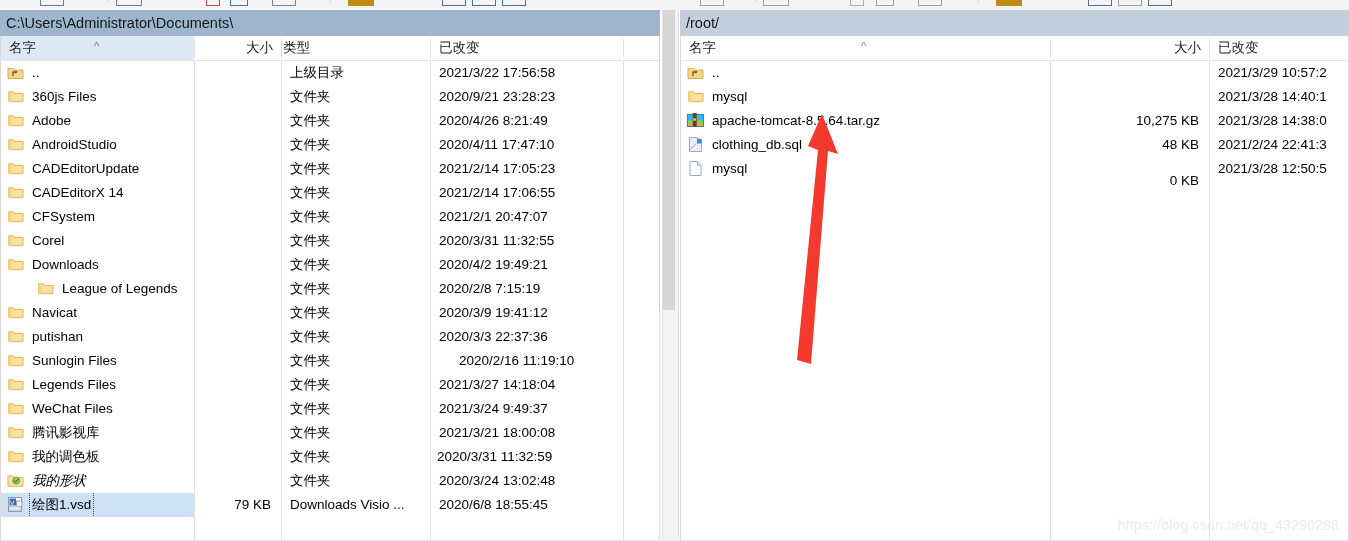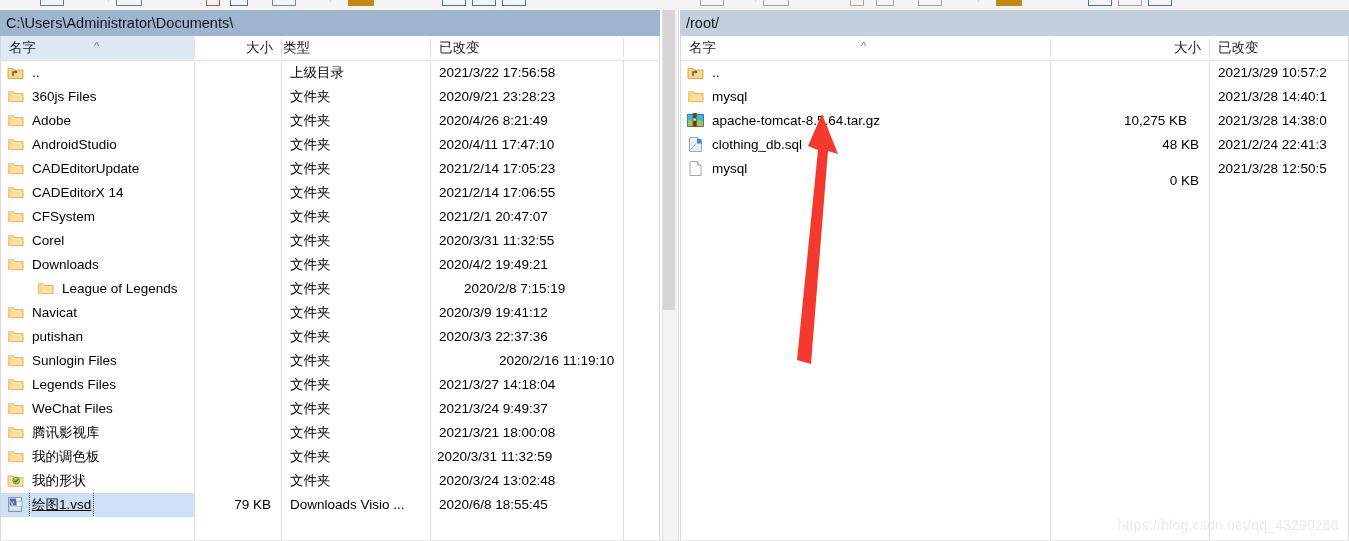--- a/index.html
+++ b/index.html
@@ -43,21 +43,21 @@
   .vsep{position:absolute;top:3px;width:1px;height:18px;background:#e0e0e0;}
 
   
   .rows{position:absolute;left:0;right:0;top:25px;bottom:0;overflow:hidden;}
   .row{position:relative;height:24px;line-height:24px;white-space:nowrap;}
   .row.sel .c-name{background:#cde0f4;}
   .row .cell{position:absolute;top:0;height:24px;overflow:hidden;
     text-overflow:clip;white-space:nowrap;font-size:13.5px;}
   .c-name{left:0;padding-left:6px;box-sizing:border-box;}
   .c-name .nm{display:inline-block;vertical-align:top;padding:0 2px;}
-  .row.sel .c-name .nm{outline:1px dotted #4a4a4a;outline-offset:0;text-decoration:underline;}
+  .row.sel .c-name .nm{outline:1px dotted #4a4a4a;outline-offset:0;}
   .c-size{text-align:right;}
   .c-type{}
   .c-date{}
 
   
   .ico{display:inline-block;width:17px;height:17px;vertical-align:-4px;
     margin-right:6px;position:relative;}
   .ico svg{display:block;}
   .gap-scroll{position:absolute;left:660px;top:10px;width:20px;height:531px;background:#ffffff;}
   .gap-scroll .track{position:absolute;left:2px;top:0;width:15px;height:531px;background:#f4f4f4;
@@ -209,21 +209,21 @@
             <div class="cell c-type" style="left: 281px; width: 148px; padding-left: 8px; box-sizing: border-box;">文件夹</div>
             <div class="cell c-date" style="left: 430px; width: 192px; padding-left: 8px; box-sizing: border-box;">2020/4/2  19:49:21</div>
           </div>
           <div class="row">
             <div class="cell c-name" style="left: 0px; width: 193px; padding-left: 36px;"><span class="ico"><svg width="17" height="17" viewBox="0 0 17 17">
                   <path d="M1.5 3.8h5l1.2 1.7H16v8.2H1.5z" fill="#fbe0a0" stroke="#e0b55c" stroke-width="1"></path>
                   <path d="M1.5 3.8h3.3v10H1.5z" fill="#f7d68c"></path>
                 </svg></span><span class="nm">League of Legends</span></div>
             <div class="cell c-size" style="left: 194px; width: 86px; padding-right: 10px; box-sizing: border-box;"></div>
             <div class="cell c-type" style="left: 281px; width: 148px; padding-left: 8px; box-sizing: border-box;">文件夹</div>
-            <div class="cell c-date" style="left: 430px; width: 192px; padding-left: 8px; box-sizing: border-box; margin-left: 25px;">2020/2/8  7:15:19</div>
+            <div class="cell c-date" style="left: 430px; width: 192px; padding-left: 8px; box-sizing: border-box;">2020/2/8  7:15:19</div>
           </div>
           <div class="row">
             <div class="cell c-name" style="left: 0px; width: 193px;"><span class="ico"><svg width="17" height="17" viewBox="0 0 17 17">
                   <path d="M1.5 3.8h5l1.2 1.7H16v8.2H1.5z" fill="#fbe0a0" stroke="#e0b55c" stroke-width="1"></path>
                   <path d="M1.5 3.8h3.3v10H1.5z" fill="#f7d68c"></path>
                 </svg></span><span class="nm">Navicat</span></div>
             <div class="cell c-size" style="left: 194px; width: 86px; padding-right: 10px; box-sizing: border-box;"></div>
             <div class="cell c-type" style="left: 281px; width: 148px; padding-left: 8px; box-sizing: border-box;">文件夹</div>
             <div class="cell c-date" style="left: 430px; width: 192px; padding-left: 8px; box-sizing: border-box;">2020/3/9  19:41:12</div>
           </div>
@@ -236,21 +236,21 @@
             <div class="cell c-type" style="left: 281px; width: 148px; padding-left: 8px; box-sizing: border-box;">文件夹</div>
             <div class="cell c-date" style="left: 430px; width: 192px; padding-left: 8px; box-sizing: border-box;">2020/3/3  22:37:36</div>
           </div>
           <div class="row">
             <div class="cell c-name" style="left: 0px; width: 193px;"><span class="ico"><svg width="17" height="17" viewBox="0 0 17 17">
                   <path d="M1.5 3.8h5l1.2 1.7H16v8.2H1.5z" fill="#fbe0a0" stroke="#e0b55c" stroke-width="1"></path>
                   <path d="M1.5 3.8h3.3v10H1.5z" fill="#f7d68c"></path>
                 </svg></span><span class="nm">Sunlogin Files</span></div>
             <div class="cell c-size" style="left: 194px; width: 86px; padding-right: 10px; box-sizing: border-box;"></div>
             <div class="cell c-type" style="left: 281px; width: 148px; padding-left: 8px; box-sizing: border-box;">文件夹</div>
-            <div class="cell c-date" style="left: 450px; width: 192px; padding-left: 8px; box-sizing: border-box; margin-left: 40px;">2020/2/16  11:19:10</div>
+            <div class="cell c-date" style="left: 410px; width: 192px; padding-left: 8px; box-sizing: border-box; margin-left: 40px;">2020/2/16  11:19:10</div>
           </div>
           <div class="row">
             <div class="cell c-name" style="left: 0px; width: 193px;"><span class="ico"><svg width="17" height="17" viewBox="0 0 17 17">
                   <path d="M1.5 3.8h5l1.2 1.7H16v8.2H1.5z" fill="#fbe0a0" stroke="#e0b55c" stroke-width="1"></path>
                   <path d="M1.5 3.8h3.3v10H1.5z" fill="#f7d68c"></path>
                 </svg></span><span class="nm">Legends Files</span></div>
             <div class="cell c-size" style="left: 194px; width: 86px; padding-right: 10px; box-sizing: border-box;"></div>
             <div class="cell c-type" style="left: 281px; width: 148px; padding-left: 8px; box-sizing: border-box;">文件夹</div>
             <div class="cell c-date" style="left: 430px; width: 192px; padding-left: 8px; box-sizing: border-box;">2021/3/27  14:18:04</div>
           </div>
@@ -275,21 +275,21 @@
           <div class="row">
             <div class="cell c-name" style="left: 0px; width: 193px;"><span class="ico"><svg width="17" height="17" viewBox="0 0 17 17">
                   <path d="M1.5 3.8h5l1.2 1.7H16v8.2H1.5z" fill="#fbe0a0" stroke="#e0b55c" stroke-width="1"></path>
                   <path d="M1.5 3.8h3.3v10H1.5z" fill="#f7d68c"></path>
                 </svg></span><span class="nm">我的调色板</span></div>
             <div class="cell c-size" style="left: 194px; width: 86px; padding-right: 10px; box-sizing: border-box;"></div>
             <div class="cell c-type" style="left: 281px; width: 148px; padding-left: 8px; box-sizing: border-box;">文件夹</div>
             <div class="cell c-date" style="left: 428px; width: 192px; padding-left: 8px; box-sizing: border-box;">2020/3/31  11:32:59</div>
           </div>
           <div class="row">
-            <div class="cell c-name" style="left: 0px; width: 193px;"><span class="ico"><svg width="17" height="17" viewBox="0 0 17 17">
+            <div class="cell c-name" style="left: 0px; width: 193px; font-style: italic;"><span class="ico"><svg width="17" height="17" viewBox="0 0 17 17">
                   <path d="M1 4h5.2l1.2 1.6H16v8.6H1z" fill="#fbe0a0" stroke="#e0b55c" stroke-width="1"></path>
                   <circle cx="9.2" cy="8.6" r="3.4" fill="#9ed36a" stroke="#5d9b2e" stroke-width="1"></circle>
                   <path d="M7.4 8.6l1.4 1.4 2.6-2.8" fill="none" stroke="#3c6e14" stroke-width="1.2"></path>
                 </svg></span><span class="nm">我的形状</span></div>
             <div class="cell c-size" style="left: 194px; width: 86px; padding-right: 10px; box-sizing: border-box;"></div>
             <div class="cell c-type" style="left: 281px; width: 148px; padding-left: 8px; box-sizing: border-box;">文件夹</div>
             <div class="cell c-date" style="left: 430px; width: 192px; padding-left: 8px; box-sizing: border-box;">2020/3/24  13:02:48</div>
           </div>
           <div class="row sel">
             <div class="cell c-name" style="left: 0px; width: 193px;"><span class="ico"><svg width="17" height="17" viewBox="0 0 17 17">
@@ -356,21 +356,21 @@
           <div class="row">
             <div class="cell c-name" style="left: 0px; width: 369px;"><span class="ico"><svg width="17" height="17" viewBox="0 0 17 17">
                   <rect x="0.5" y="2.5" width="16" height="12" fill="#35b7ef"></rect>
                   <rect x="0.5" y="8.5" width="16" height="3" fill="#7ed957"></rect>
                   <rect x="0.5" y="11.5" width="16" height="3" fill="#f5a623"></rect>
                   <rect x="5.5" y="1" width="4.5" height="14" fill="#8a5a2b"></rect>
                   <rect x="6.6" y="1" width="2.2" height="14" fill="#5d3a17"></rect>
                   <rect x="6.3" y="6.5" width="2.8" height="2.2" fill="#e8d9b5"></rect>
                   <rect x="0.5" y="2.5" width="16" height="12" fill="none" stroke="#1a6f99" stroke-width="0.8"></rect>
                 </svg></span><span class="nm">apache-tomcat-8.5.64.tar.gz</span></div>
-            <div class="cell c-size" style="left: 358px; width: 158px; padding-right: 10px; box-sizing: border-box; text-align: right;">10,275 KB</div>
+            <div class="cell c-size" style="left: 370px; width: 158px; padding-right: 10px; box-sizing: border-box; text-align: right;">10,275 KB</div>
             <div class="cell c-date" style="left: 529px; width: 150px; padding-left: 8px; box-sizing: border-box;">2021/3/28 14:38:0</div>
           </div>
           <div class="row">
             <div class="cell c-name" style="left: 0px; width: 369px;"><span class="ico"><svg width="17" height="17" viewBox="0 0 17 17">
                   <path d="M2.5 1.5h8l4 4v10h-12z" fill="#e9eef4" stroke="#9aa8bb" stroke-width="1"></path>
                   <path d="M10.5 1.5v4h4" fill="#cdd7e3" stroke="#9aa8bb" stroke-width="1"></path>
                   <path d="M3.5 13.5L9 7.5" stroke="#9aa8bb" stroke-width="1"></path>
                   <rect x="10" y="3" width="4.5" height="4.5" fill="#3c86d8"></rect>
                 </svg></span><span class="nm">clothing_db.sql</span></div>
             <div class="cell c-size" style="left: 370px; width: 158px; padding-right: 10px; box-sizing: border-box;">48 KB</div>

